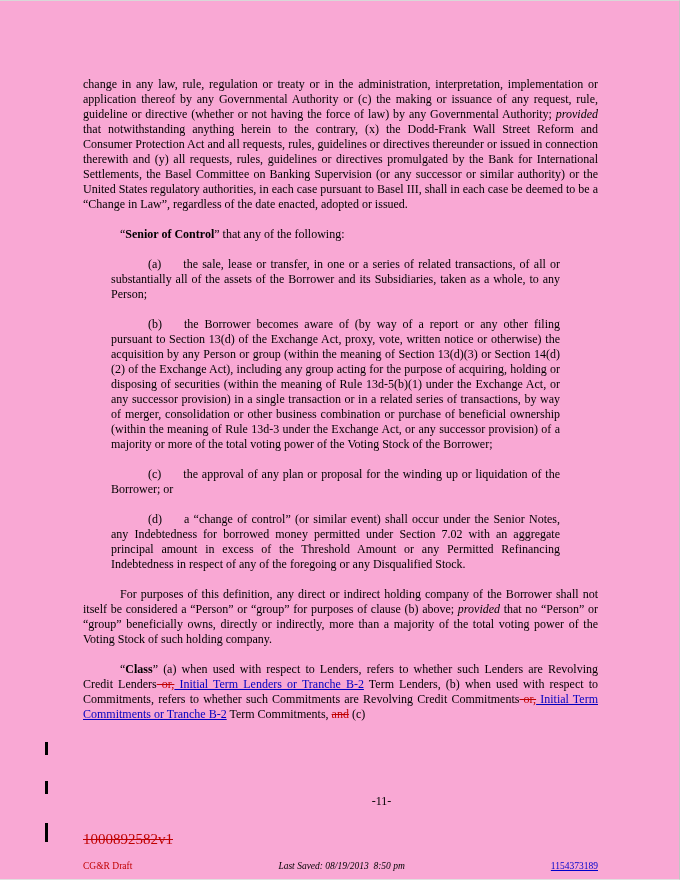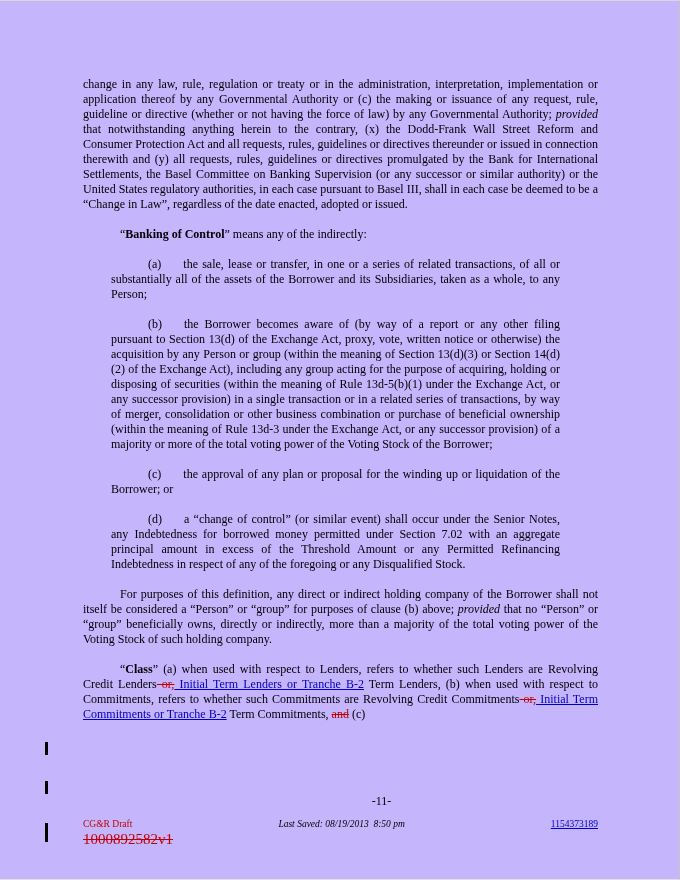--- a/index.html
+++ b/index.html
@@ -1,33 +1,33 @@
 <!DOCTYPE html>
 <html><head>
 <meta charset="utf-8">
 <style>
   html, body { margin: 0; padding: 0; background: #ffffff; }
   .page {
-    width: 680px; height: 880px; position: relative; background: #c4b5fd;
+    width: 680px; height: 880px; position: relative; background: #f9a8d4;
     font-family: "Liberation Serif", serif; font-size: 12px; line-height: 15px;
     color: #000; overflow: hidden; box-sizing: border-box;
     border-top: 1px solid #d8d8d8; border-right: 1px solid #c4c4c4; border-bottom: 1px solid #e0e0e0;
   }
   .content { position: absolute; left: 83px; top: 76px; width: 515px; }
   .content p { margin: 0 0 15px 0; text-align: justify; }
   .content p.indent { text-indent: 37px; }
   .content p.clause { margin-left: 28px; margin-right: 38px; text-indent: 37px; }
   .tab { display: inline-block; width: 22px; }
   .i { font-style: italic; }
   .b { font-weight: bold; }
   .del { color: #c00000; text-decoration: line-through; }
   .ins { color: #0000bf; text-decoration: underline; }
   .page-number { position: absolute; top: 793px; left: 0; width: 100%; text-align: center; font-size: 12px; padding-left: 42px; }
   .footer {
-    position: absolute; top: 818px; left: 83px; width: 515px;
+    position: absolute; top: 860px; left: 83px; width: 515px;
     display: flex; justify-content: space-between; align-items: flex-start;
     font-size: 9.5px; line-height: 11px;
   }
   .draft { color: #c00000; }
   .saved { color: #000; white-space: pre; font-style: italic; }
   .docid { color: #0000cc; text-decoration: underline; }
   .docver {
     position: absolute; top: 831px; left: 83px;
     font-size: 15px; color: #c00000; text-decoration: line-through;
   }
@@ -39,21 +39,21 @@
 </head>
 <body>
 
 <div class="page">
   <div class="change-bar bar1"></div>
   <div class="change-bar bar2"></div>
   <div class="change-bar bar3"></div>
 
   <div class="content">
       <p><span class="">change in any law, rule, regulation or treaty or in the administration, interpretation, implementation or application thereof by any Governmental Authority or (c) the making or issuance of any request, rule, guideline or directive (whether or not having the force of law) by any Governmental Authority; </span><span class="i">provided</span><span class=""> that notwithstanding anything herein to the contrary, (x) the Dodd-Frank Wall Street Reform and Consumer Protection Act and all requests, rules, guidelines or directives thereunder or issued in connection therewith and (y) all requests, rules, guidelines or directives promulgated by the Bank for International Settlements, the Basel Committee on Banking Supervision (or any successor or similar authority) or the United States regulatory authorities, in each case pursuant to Basel III, shall in each case be deemed to be a “Change in Law”, regardless of the date enacted, adopted or issued.</span></p>
-      <p class="indent"><span class="">“</span><span class="b">Banking of Control</span><span class="">” means any of the indirectly:</span></p>
+      <p class="indent"><span class="">“</span><span class="b">Senior of Control</span><span class="">” that any of the following:</span></p>
       <p class="clause"><span class="">(a)</span><span class="tab">&nbsp;</span><span class="">the sale, lease or transfer, in one or a series of related transactions, of all or substantially all of the assets of the Borrower and its Subsidiaries, taken as a whole, to any Person;</span></p>
       <p class="clause"><span class="">(b)</span><span class="tab">&nbsp;</span><span class="">the Borrower becomes aware of (by way of a report or any other filing pursuant to Section 13(d) of the Exchange Act, proxy, vote, written notice or otherwise) the acquisition by any Person or group (within the meaning of Section 13(d)(3) or Section 14(d)(2) of the Exchange Act), including any group acting for the purpose of acquiring, holding or disposing of securities (within the meaning of Rule 13d-5(b)(1) under the Exchange Act, or any successor provision) in a single transaction or in a related series of transactions, by way of merger, consolidation or other business combination or purchase of beneficial ownership (within the meaning of Rule 13d-3 under the Exchange Act, or any successor provision) of a majority or more of the total voting power of the Voting Stock of the Borrower;</span></p>
       <p class="clause"><span class="">(c)</span><span class="tab">&nbsp;</span><span class="">the approval of any plan or proposal for the winding up or liquidation of the Borrower; or</span></p>
       <p class="clause"><span class="">(d)</span><span class="tab">&nbsp;</span><span class="">a “change of control” (or similar event) shall occur under the Senior Notes, any Indebtedness for borrowed money permitted under Section 7.02 with an aggregate principal amount in excess of the Threshold Amount or any Permitted Refinancing Indebtedness in respect of any of the foregoing or any Disqualified Stock.</span></p>
       <p class="indent"><span class="">For purposes of this definition, any direct or indirect holding company of the Borrower shall not itself be considered a “Person” or “group” for purposes of clause (b) above; </span><span class="i">provided</span><span class=""> that no “Person” or “group” beneficially owns, directly or indirectly, more than a majority of the total voting power of the Voting Stock of such holding company.</span></p>
       <p class="indent"><span class="">“</span><span class="b">Class</span><span class="">” (a) when used with respect to Lenders, refers to whether such Lenders are Revolving Credit Lenders</span><span class="del"> or,</span><span class="ins"> Initial Term Lenders or Tranche B-2</span><span class=""> Term Lenders, (b) when used with respect to Commitments, refers to whether such Commitments are Revolving Credit Commitments</span><span class="del"> or,</span><span class="ins"> Initial Term Commitments or Tranche B-2</span><span class=""> Term Commitments, </span><span class="del">and</span><span class=""> (c)</span></p>
     </div>
 
   <div class="page-number">-11-</div>
 

